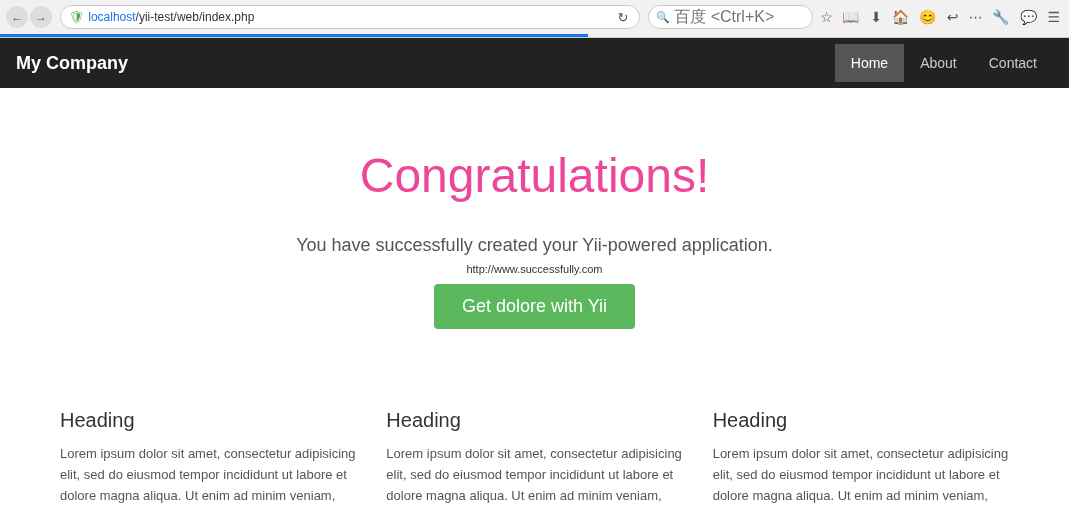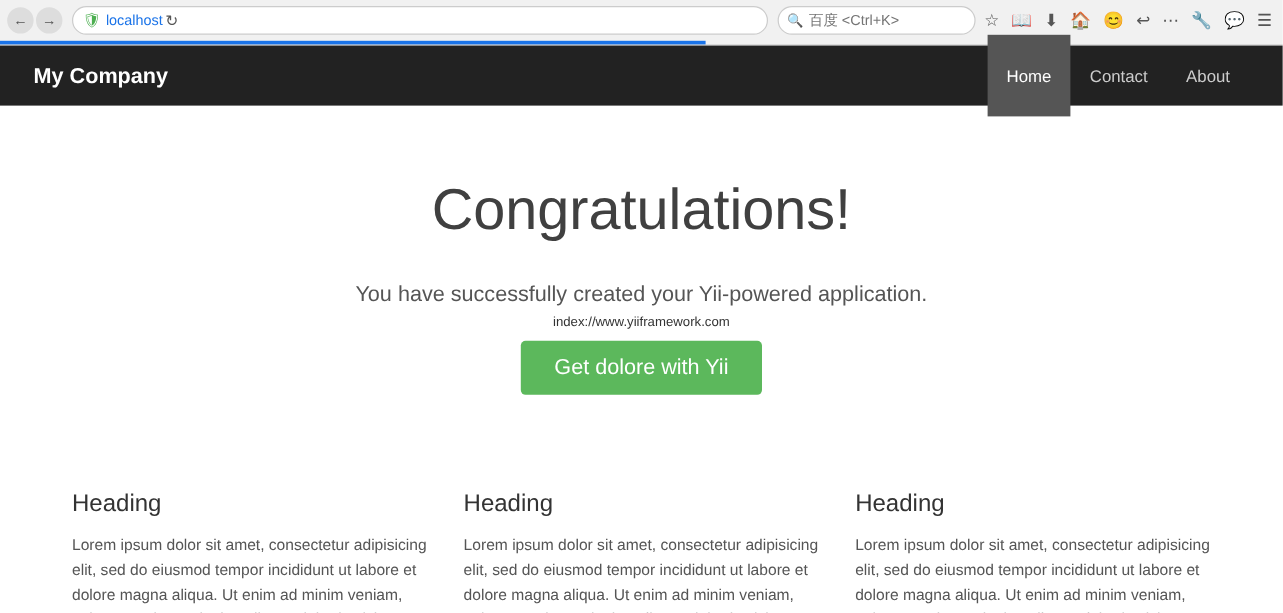--- a/index.html
+++ b/index.html
@@ -92,41 +92,41 @@
       background: #fff;
       border: 1px solid #ccc;
       border-radius: 12px;
       padding: 2px 8px;
       height: 24px;
       min-width: 160px;
     }
     .search-bar {
       border: none;
       outline: none;
-      font-size: 12px;
+      font-size: 16px;
       color: #333;
       background: transparent;
       width: 130px;
     }
     .search-icon-small {
       color: #888;
       font-size: 11px;
       margin-right: 4px;
     }
     .loading-bar {
       height: 3px;
       background: #1a73e8;
       width: 55%;
     }
 
     
     .app-navbar {
       background: #222;
       color: #fff;
-      padding: 0 28px;
+      padding: 0 16px;
       display: flex;
       align-items: center;
       height: 50px;
       gap: 27px;
     }
     .navbar-brand {
       font-size: 18px;
       font-weight: bold;
       color: #fff;
       text-decoration: none;
@@ -134,40 +134,40 @@
     }
     .navbar-nav {
       display: flex;
       list-style: none;
       gap: 0;
     }
     .navbar-nav li a {
       color: #ccc;
       text-decoration: none;
       padding: 0 16px;
-      height: 68px;
+      height: 38px;
       display: flex;
       align-items: center;
       font-size: 14px;
       transition: color 0.2s;
     }
     .navbar-nav li.active a {
       color: #fff;
       background: #555;
     }
 
     
     .main-content {
       padding: 60px 20px 40px;
       text-align: center;
     }
     .main-heading {
       font-size: 48px;
       font-weight: 300;
-      color: #404040;
+      color: #ec4899;
       margin-bottom: 16px;
       text-align: center;
     }
     .main-subheading {
       font-size: 18px;
       color: #555;
       margin-bottom: 28px;
       margin-top: 32px;
     }
     .btn-get-started {
@@ -225,20 +225,21 @@
   <div class="browser-toolbar">
 
     <div class="browser-nav-buttons">
       <button class="nav-btn">←</button>
       <button class="nav-btn">→</button>
     </div>
 
     <div class="address-bar-wrapper">
       <span class="security-icon">🛡</span>
       <span class="address-highlight">localhost</span>
+      <input class="address-bar" type="text" value="/yii-test/web/index.php" style="">
       <button class="refresh-btn">↻</button>
     </div>
 
     <div class="search-bar-wrapper">
       <span class="search-icon-small">🔍</span>
       <input class="search-bar" type="text" placeholder="百度 &lt;Ctrl+K&gt;" style="">
     </div>
 
     <div class="toolbar-icons">
       <button class="toolbar-icon-btn">☆</button>
@@ -257,33 +258,33 @@
   <div class="loading-bar"></div>
 </div>
 
 <nav class="app-navbar">
   <a class="navbar-brand" href="#">My Company</a>
   <ul class="navbar-nav">
     <li class="active">
       <a href="#">Home</a>
     </li>
     <li>
-      <a href="#">Contact</a>
+      <a href="#">About</a>
     </li>
     <li>
-      <a href="#">About</a>
+      <a href="#">Contact</a>
     </li>
   </ul>
 </nav>
 
 <div class="main-content">
   <h1 class="main-heading">Congratulations!</h1>
   <p class="main-subheading">You have successfully created your Yii-powered application.</p>
   <button class="btn-get-started">
-    <span class="btn-tooltip">index://www.yiiframework.com</span>
+    <span class="btn-tooltip">http://www.successfully.com</span>
     <span>Get dolore with Yii</span>
   </button>
 </div>
 
 <div class="columns-section">
   <div class="column">
     <h3 class="column-heading">Heading</h3>
     <p class="column-text">Lorem ipsum dolor sit amet, consectetur adipisicing elit, sed do eiusmod tempor incididunt ut labore et dolore magna aliqua. Ut enim ad minim veniam, quis nostrud exercitation ullamco laboris nisi ut aliquip ex ea commodo consequat. Duis aute irure dolor in reprehenderit in</p>
   </div>
   <div class="column">

